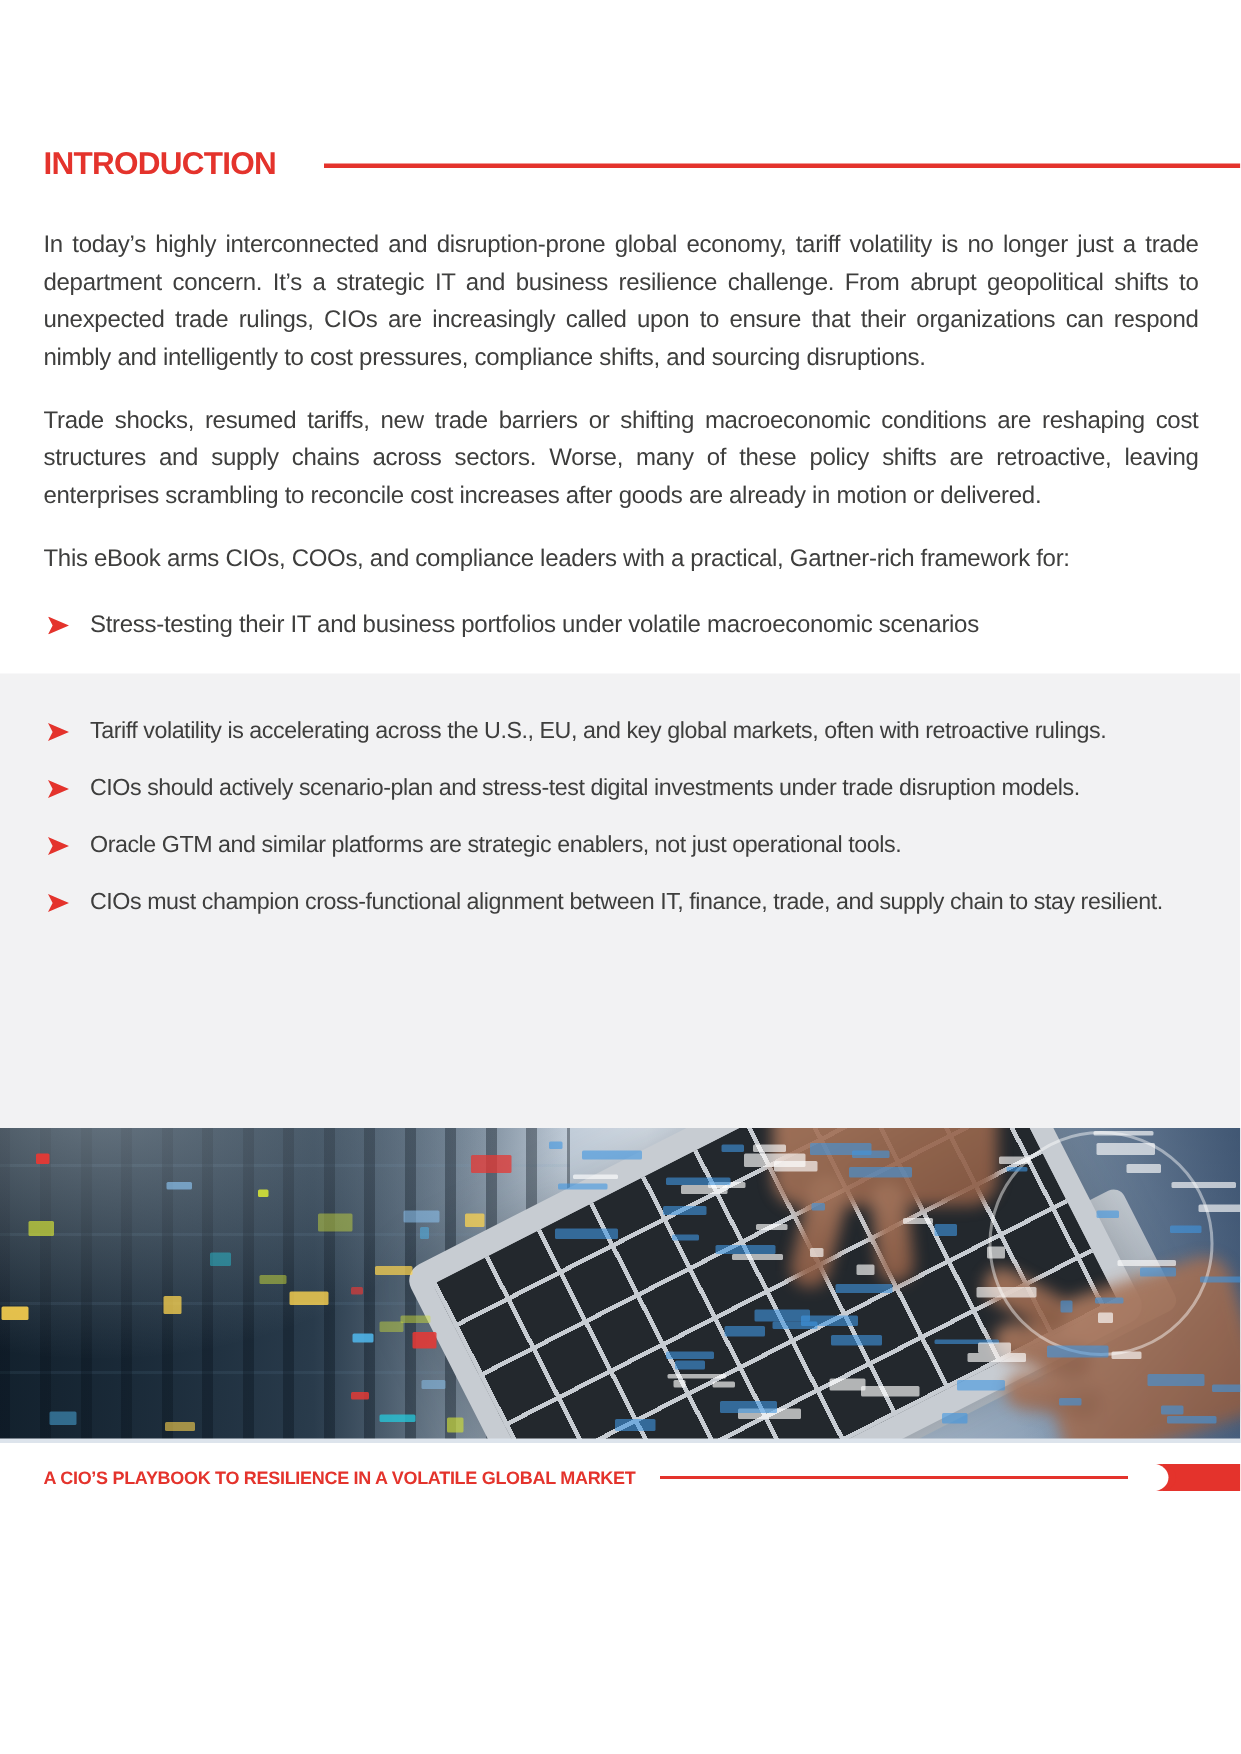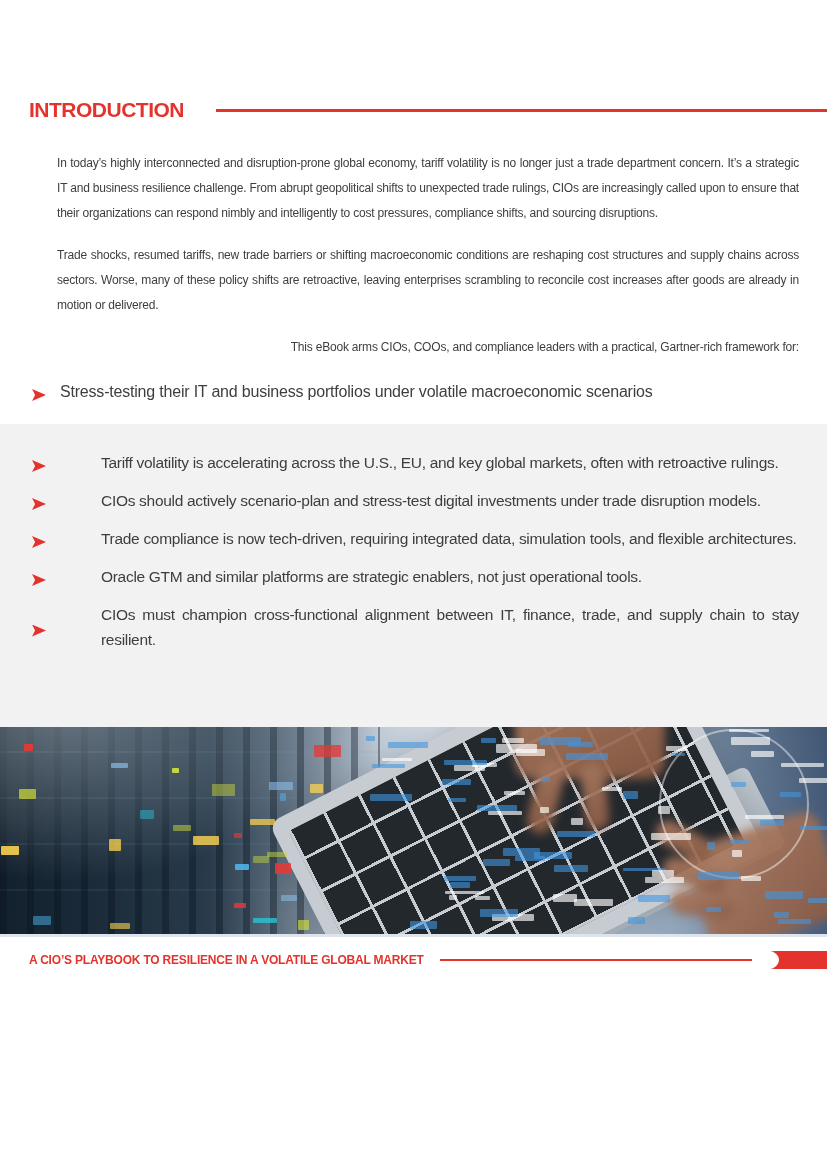--- a/index.html
+++ b/index.html
@@ -23,29 +23,29 @@
     font-size:21px; font-weight:bold; letter-spacing:-0.5px;
     color:#e4332c; white-space:nowrap;
   }
   .intro-header .rule {
     flex:1; height:3px; background:#e4332c; margin-left:32px;
   }
 
   
   .copy { margin:0 28px 0 29px; }
   .para {
-    font-size:12px; line-height:25px; letter-spacing:-0.2px;
-    margin-top:17px; text-align:justify;margin-left:28px;
+    font-size:16px; line-height:25px; letter-spacing:-0.2px;
+    margin-top:17px; text-align:justify;
   }
   .para.first { margin-top:29px; }
-  .para.lead-in { text-align:right; }
+  .para.lead-in { text-align:left; }
 
   .bullet-list { margin-top:19px; }
   .bullet {
-    display:flex; align-items:center;
+    display:flex; align-items:flex-start;
     margin-bottom:12px;
   }
   .bullet .arrow {
     flex:0 0 14px; width:14px; height:12px; margin:7px 14px 0 3px;
     background:#e4332c;
     clip-path:polygon(0 0, 100% 50%, 0 100%, 22% 50%);
   }
   .bullet .btext {
     font-size:16px; line-height:25px; letter-spacing:-0.2px;
     text-align:justify; flex:1;
@@ -58,21 +58,21 @@
     margin-top:20px;
     background:#f2f2f3;
     padding:26px 28px 10px 29px;
     min-height:303px;
   }
   .tldr-heading {
     font-size:16.5px; font-weight:bold; font-style:italic;
     color:#2f2f2e; letter-spacing:-0.2px;
     margin-bottom:20px;
   }
-  .tldr .bullet { margin-bottom:13px;gap:41px; }
+  .tldr .bullet { margin-bottom:13px; }
   .tldr .btext { font-size:15.5px; letter-spacing:-0.3px; }
 
   
   .hero {
     position:relative; width:827px; height:210px; overflow:hidden;
     background:linear-gradient(100deg,
       #3d5062 0%, #5d7186 12%, #9fb0c1 34%, #d7dfe8 50%,
       #c6d2df 64%, #8ea2b8 84%, #5a7190 100%);
   }
   .hero i { position:absolute; display:block; border-radius:1px; }
@@ -183,24 +183,20 @@
 
   <div class="tldr">
 
     <div class="bullet">
       <span class="arrow"></span>
       <span class="btext">Tariff volatility is accelerating across the U.S., EU, and key global markets, often with retroactive rulings.</span>
     </div>
     <div class="bullet">
       <span class="arrow"></span>
       <span class="btext">CIOs should actively scenario-plan and stress-test digital investments under trade disruption models.</span>
-    </div>
-    <div class="bullet">
-      <span class="arrow"></span>
-      <span class="btext">Trade compliance is now tech-driven, requiring integrated data, simulation tools, and flexible architectures.</span>
     </div>
     <div class="bullet">
       <span class="arrow"></span>
       <span class="btext">Oracle GTM and similar platforms are strategic enablers, not just operational tools.</span>
     </div>
     <div class="bullet">
       <span class="arrow"></span>
       <span class="btext">CIOs must champion cross-functional alignment between IT, finance, trade, and supply chain to stay resilient.</span>
     </div>
   </div>

